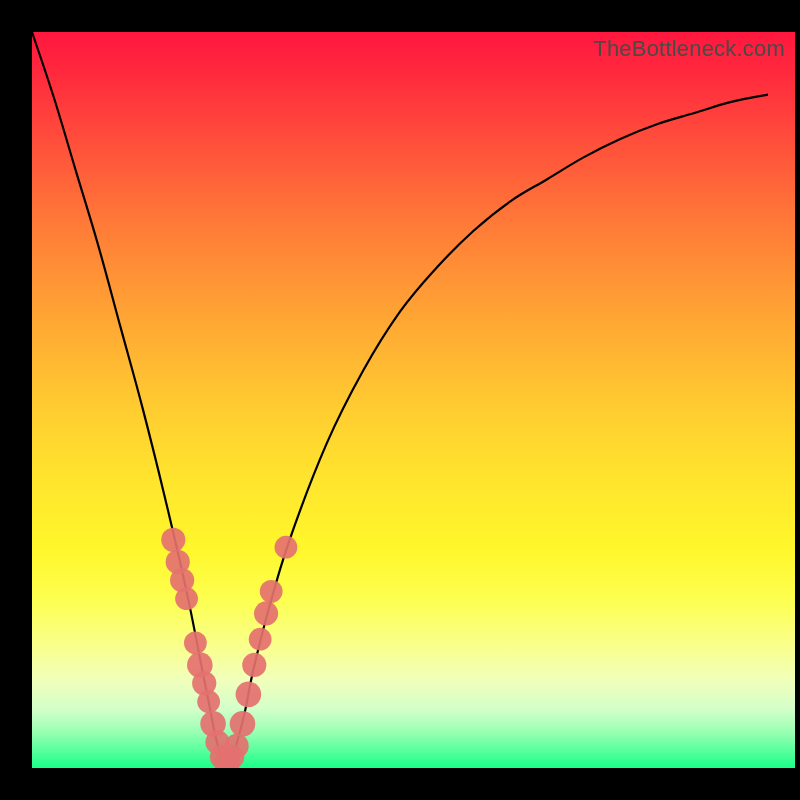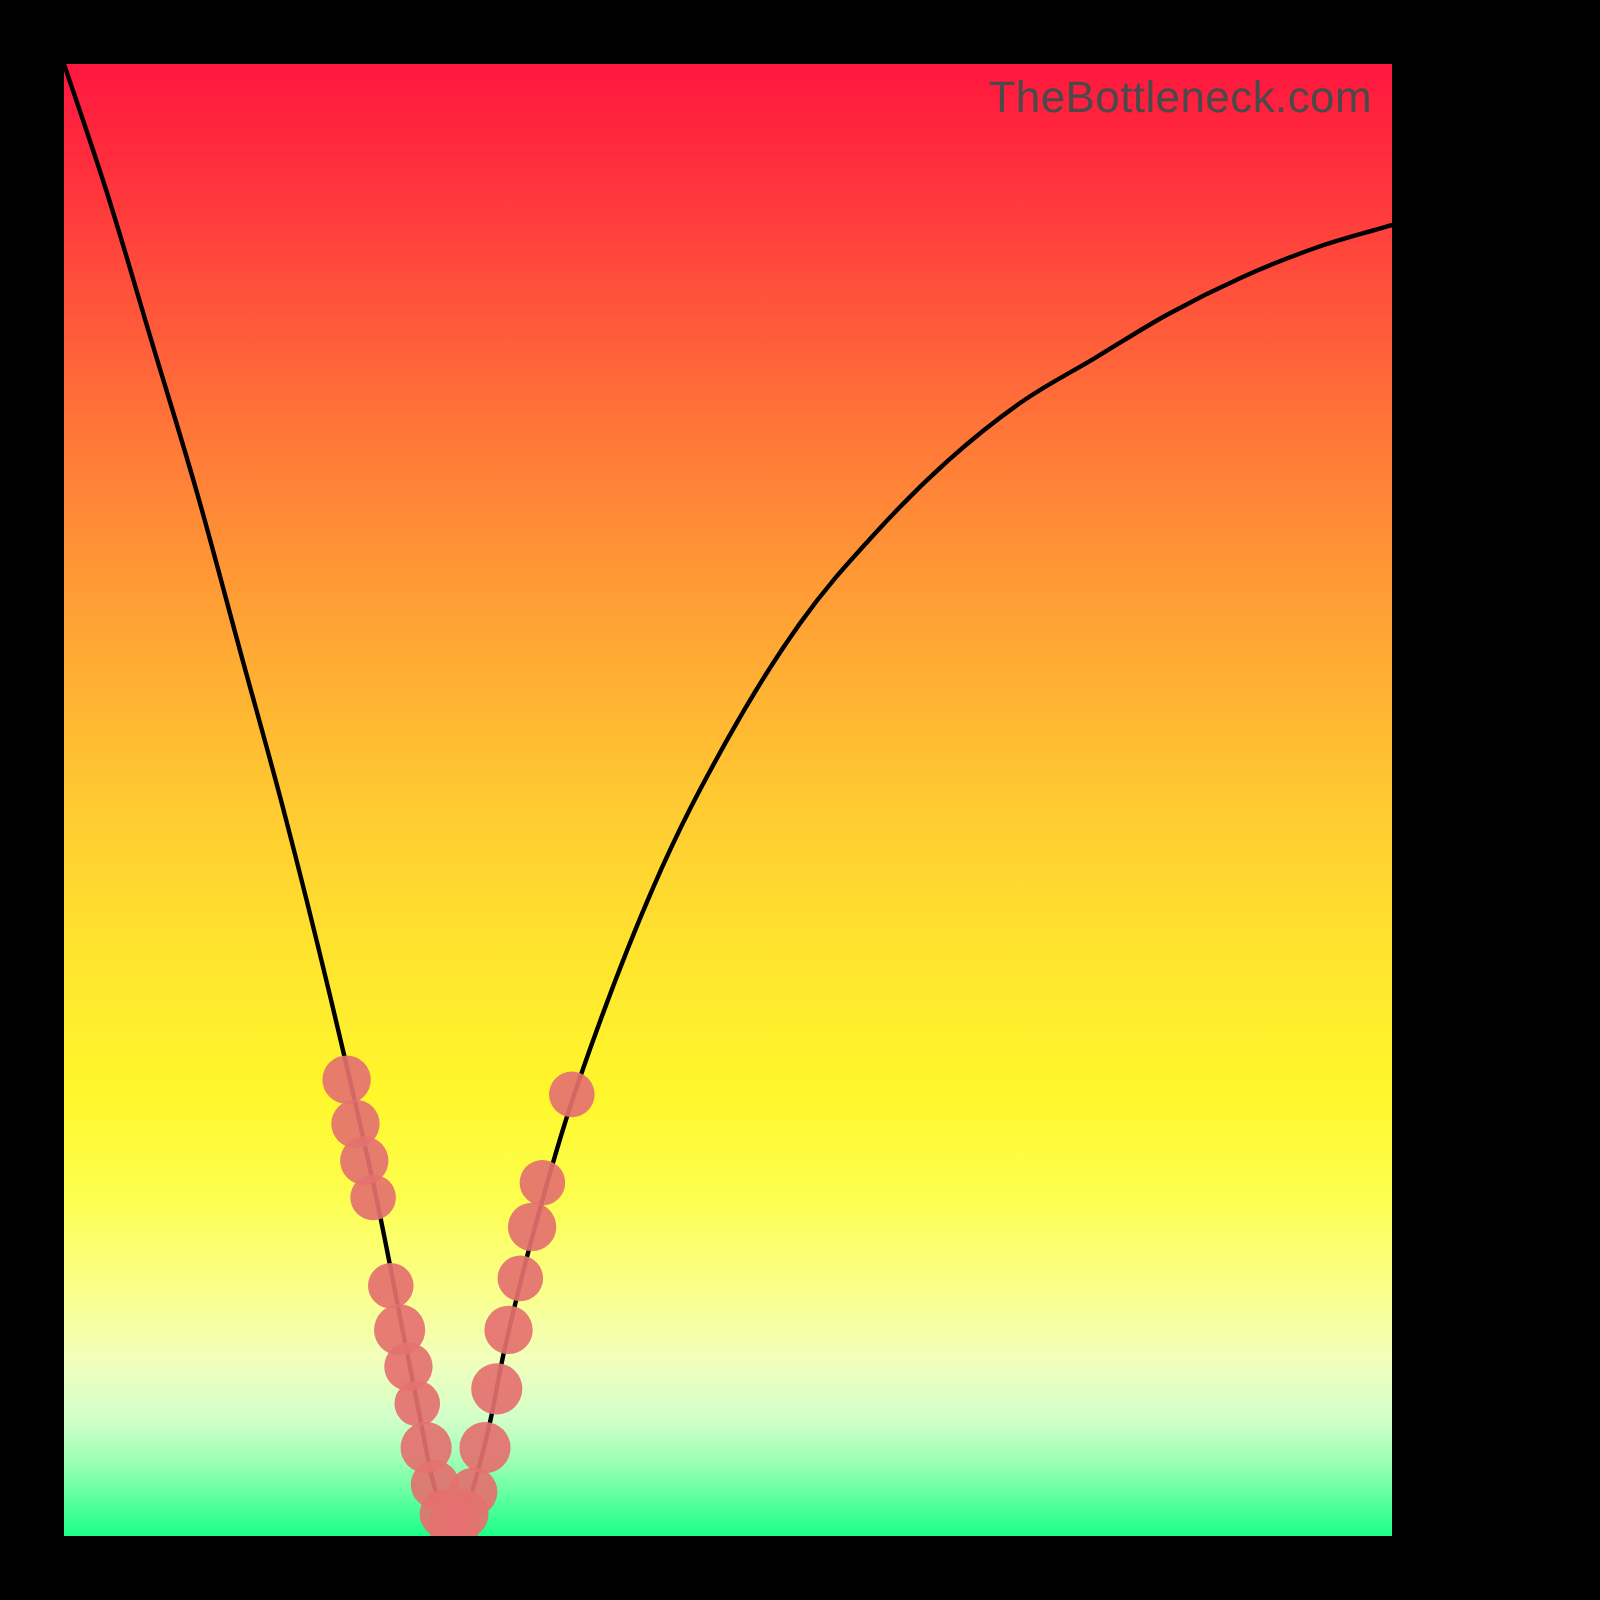--- a/index.html
+++ b/index.html
@@ -14,23 +14,24 @@
   .frame {
     position: relative;
     width: 800px;
     height: 800px;
     background: #000;
   }
   .plot-area {
     position: absolute;
     left: 32px;
     top: 32px;
-    width: 664px;
+    width: 736px;
     height: 736px;
     overflow: hidden;
+    padding-left: 27px;
   }
   .gradient-bg {
     position: absolute;
     inset: 0;
     background: linear-gradient(
       to bottom,
       #ff173f 0%,
       #ff2b3d 6%,
       #ff4f3b 15%,
       #ff7a38 26%,

